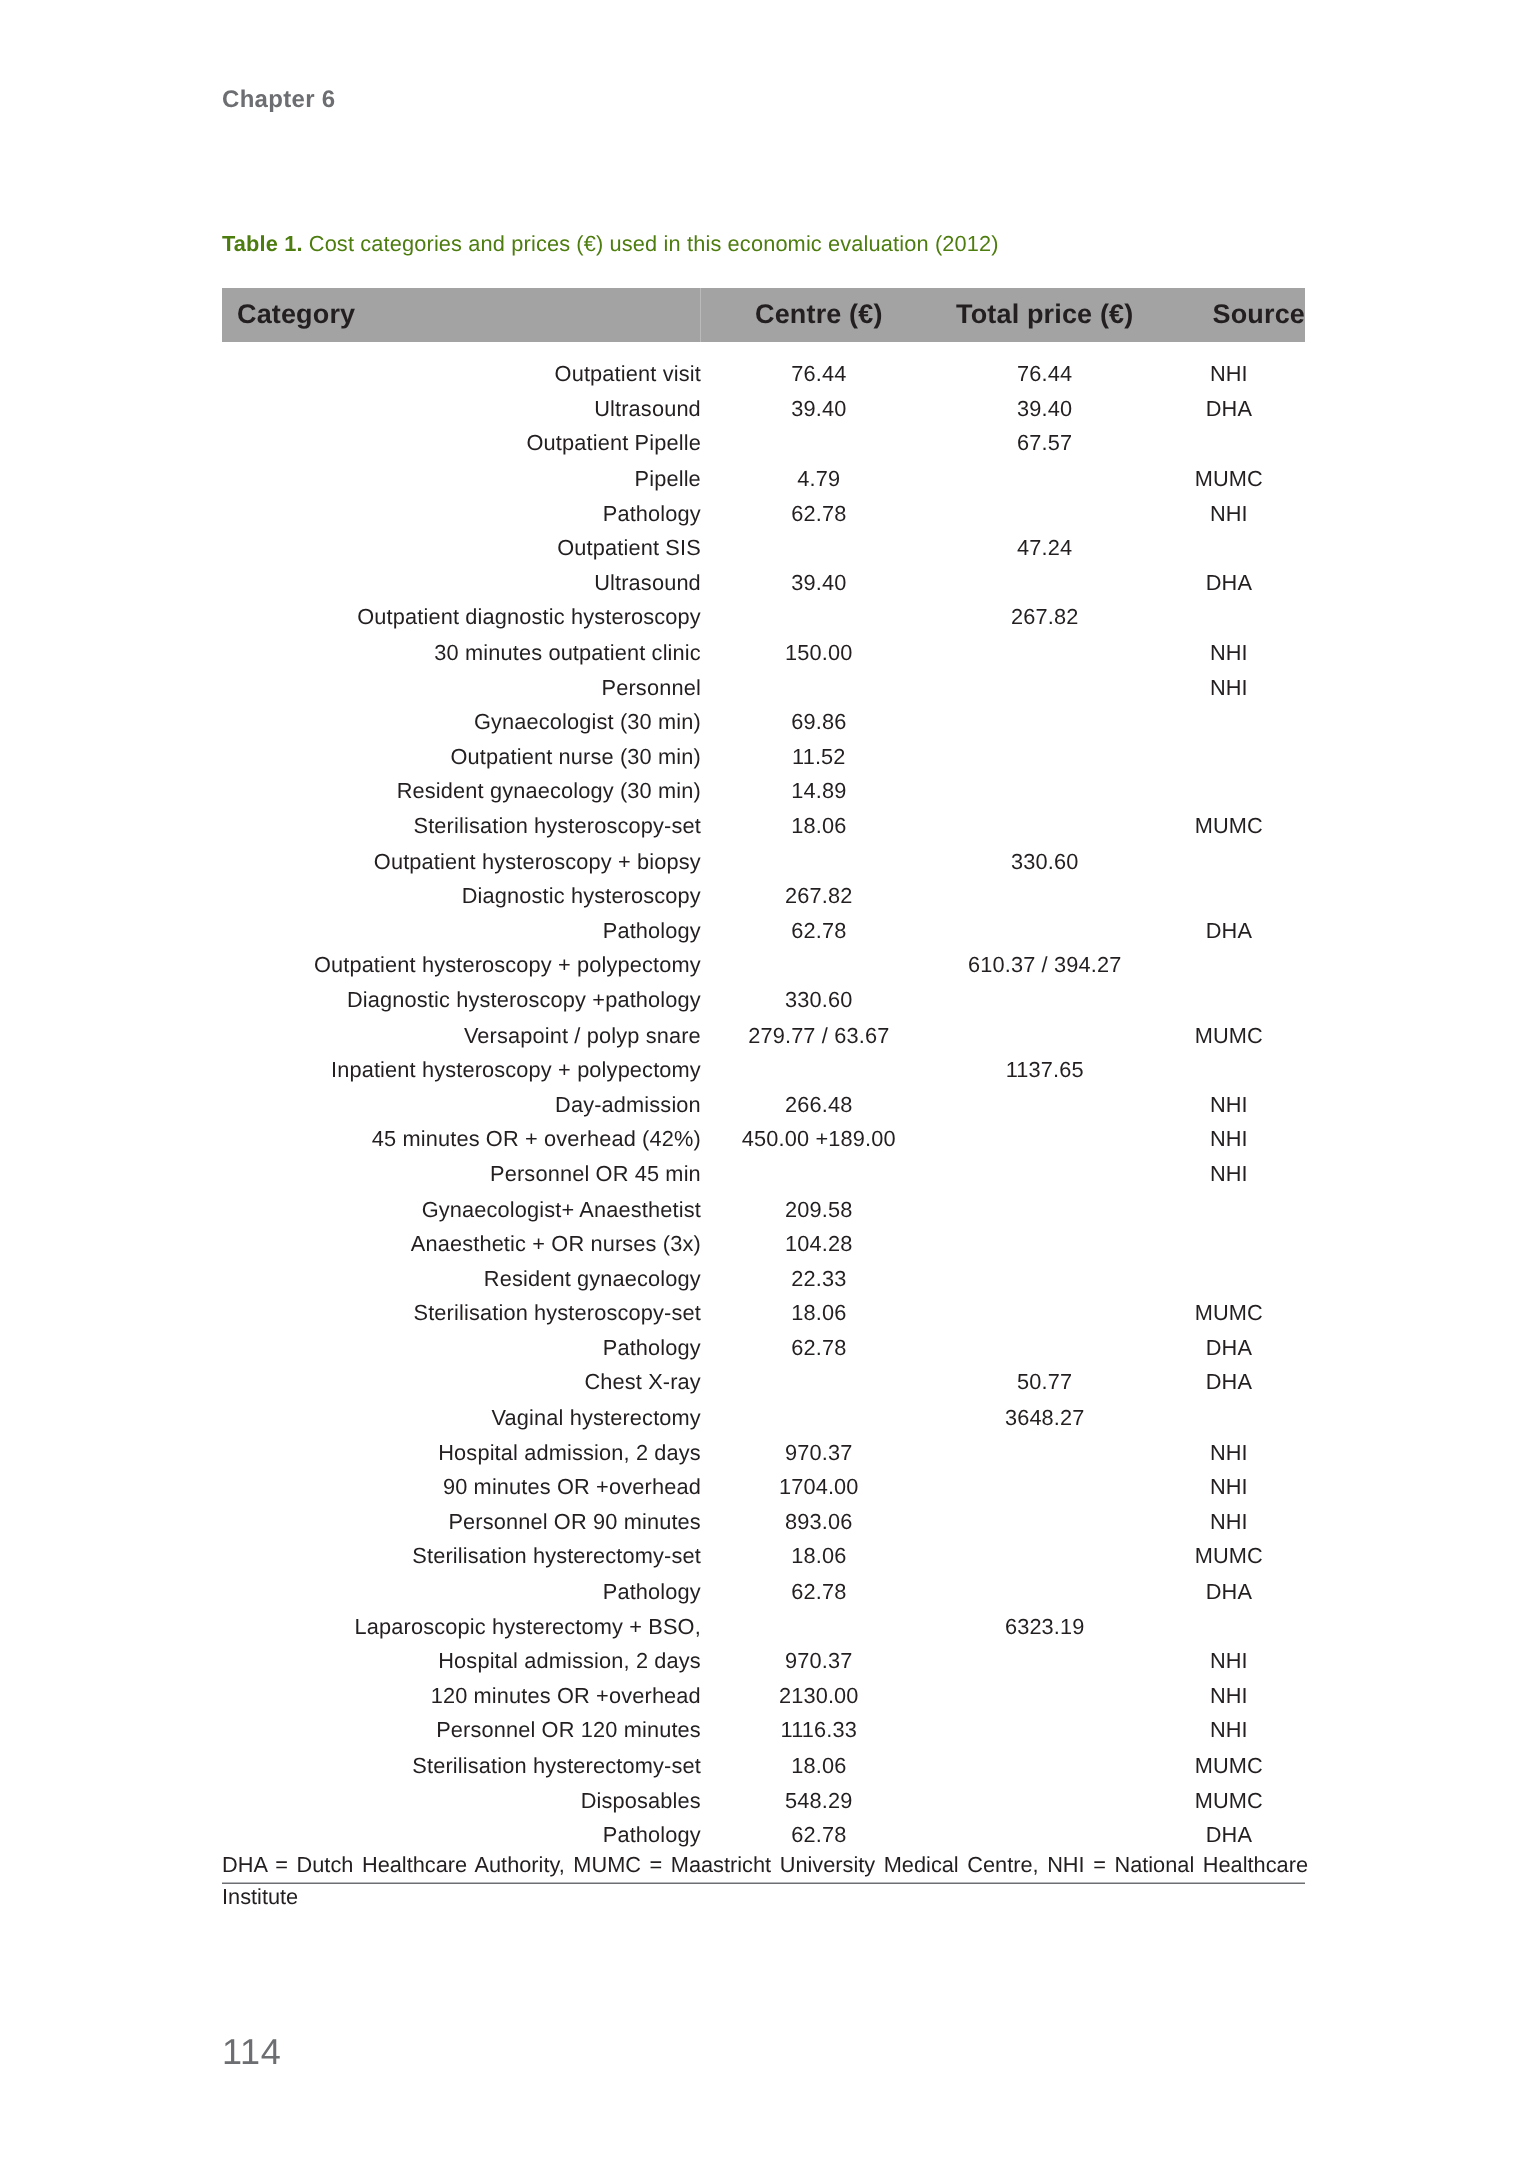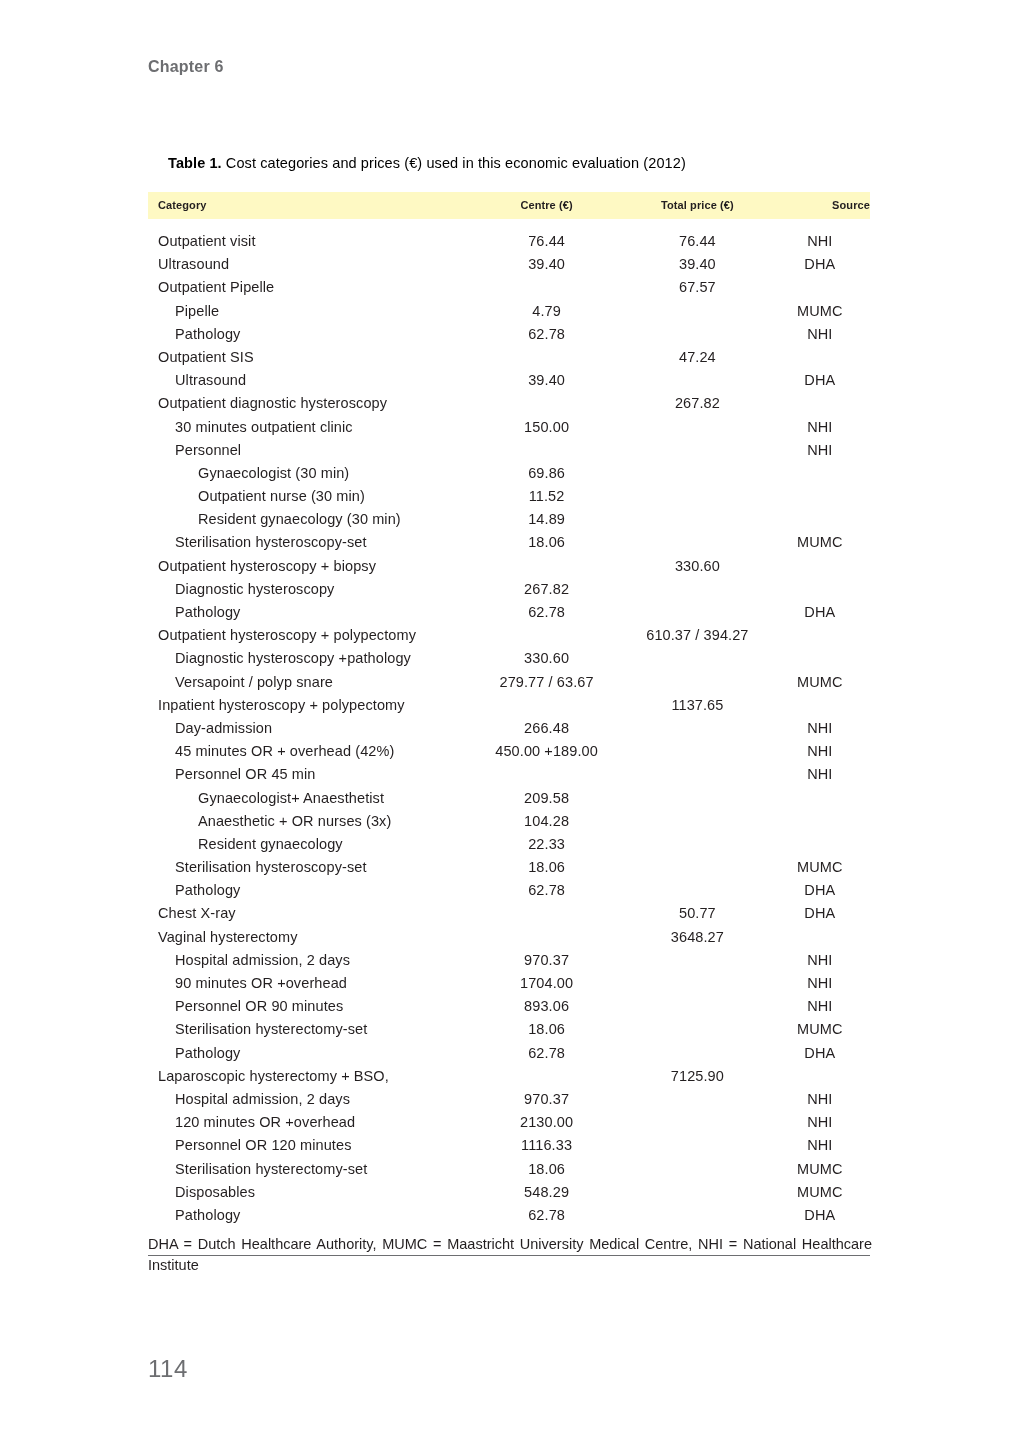--- a/index.html
+++ b/index.html
@@ -28,39 +28,38 @@
     font-size: 16px;
     font-weight: bold;
     color: #6d6e71;
     letter-spacing: 0.2px;
   }
   .table-caption {
     position: absolute;
     left: 148px;
     top: 155px;
     font-size: 14.5px;
-    color: #000000;
+    color: #4d7c0f;
     letter-spacing: 0.1px;
-    margin-left: 20px;
   }
   .table-caption b {
     font-weight: bold;
   }
   .cost-table {
     position: absolute;
     left: 148px;
     top: 192px;
     width: 722px;
     border-collapse: collapse;
     font-size: 14.5px;
   }
   .cost-table thead th {
-    background: #fef9c3;
+    background: #a3a3a3;
     font-weight: bold;
-    font-size: 11px;
+    font-size: 18px;
     padding: 7px 0 8px 0;
     color: #231f20;
     letter-spacing: 0.1px;
   }
   .cost-table thead th.c-cat {
     text-align: left;
     padding-left: 10px;
     width: 324px;
   }
   .cost-table thead th.c-price {
@@ -78,21 +77,21 @@
   .cost-table tbody tr:first-child td {
     padding-top: 14px;
   }
   .cost-table tbody td {
     padding: 3.6px 0;
     color: #231f20;
     letter-spacing: 0.1px;
     vertical-align: top;
   }
   .cost-table tbody td.cat {
-    text-align: left;
+    text-align: right;
     padding-left: 10px;
   }
   .cost-table tbody td.price,
   .cost-table tbody td.total,
   .cost-table tbody td.source {
     text-align: center;
   }
   .ind-1 { padding-left: 27px !important; }
   .ind-2 { padding-left: 50px !important; }
   .table-rule {
@@ -354,21 +353,21 @@
         </tr>
         <tr>
           <td class="cat ind-1">Pathology</td>
           <td class="price">62.78</td>
           <td class="total"></td>
           <td class="source">DHA</td>
         </tr>
         <tr>
           <td class="cat">Laparoscopic hysterectomy + BSO,</td>
           <td class="price"></td>
-          <td class="total">7125.90</td>
+          <td class="total">6323.19</td>
           <td class="source"></td>
         </tr>
         <tr>
           <td class="cat ind-1">Hospital admission, 2 days</td>
           <td class="price">970.37</td>
           <td class="total"></td>
           <td class="source">NHI</td>
         </tr>
         <tr>
           <td class="cat ind-1">120 minutes OR +overhead</td>

